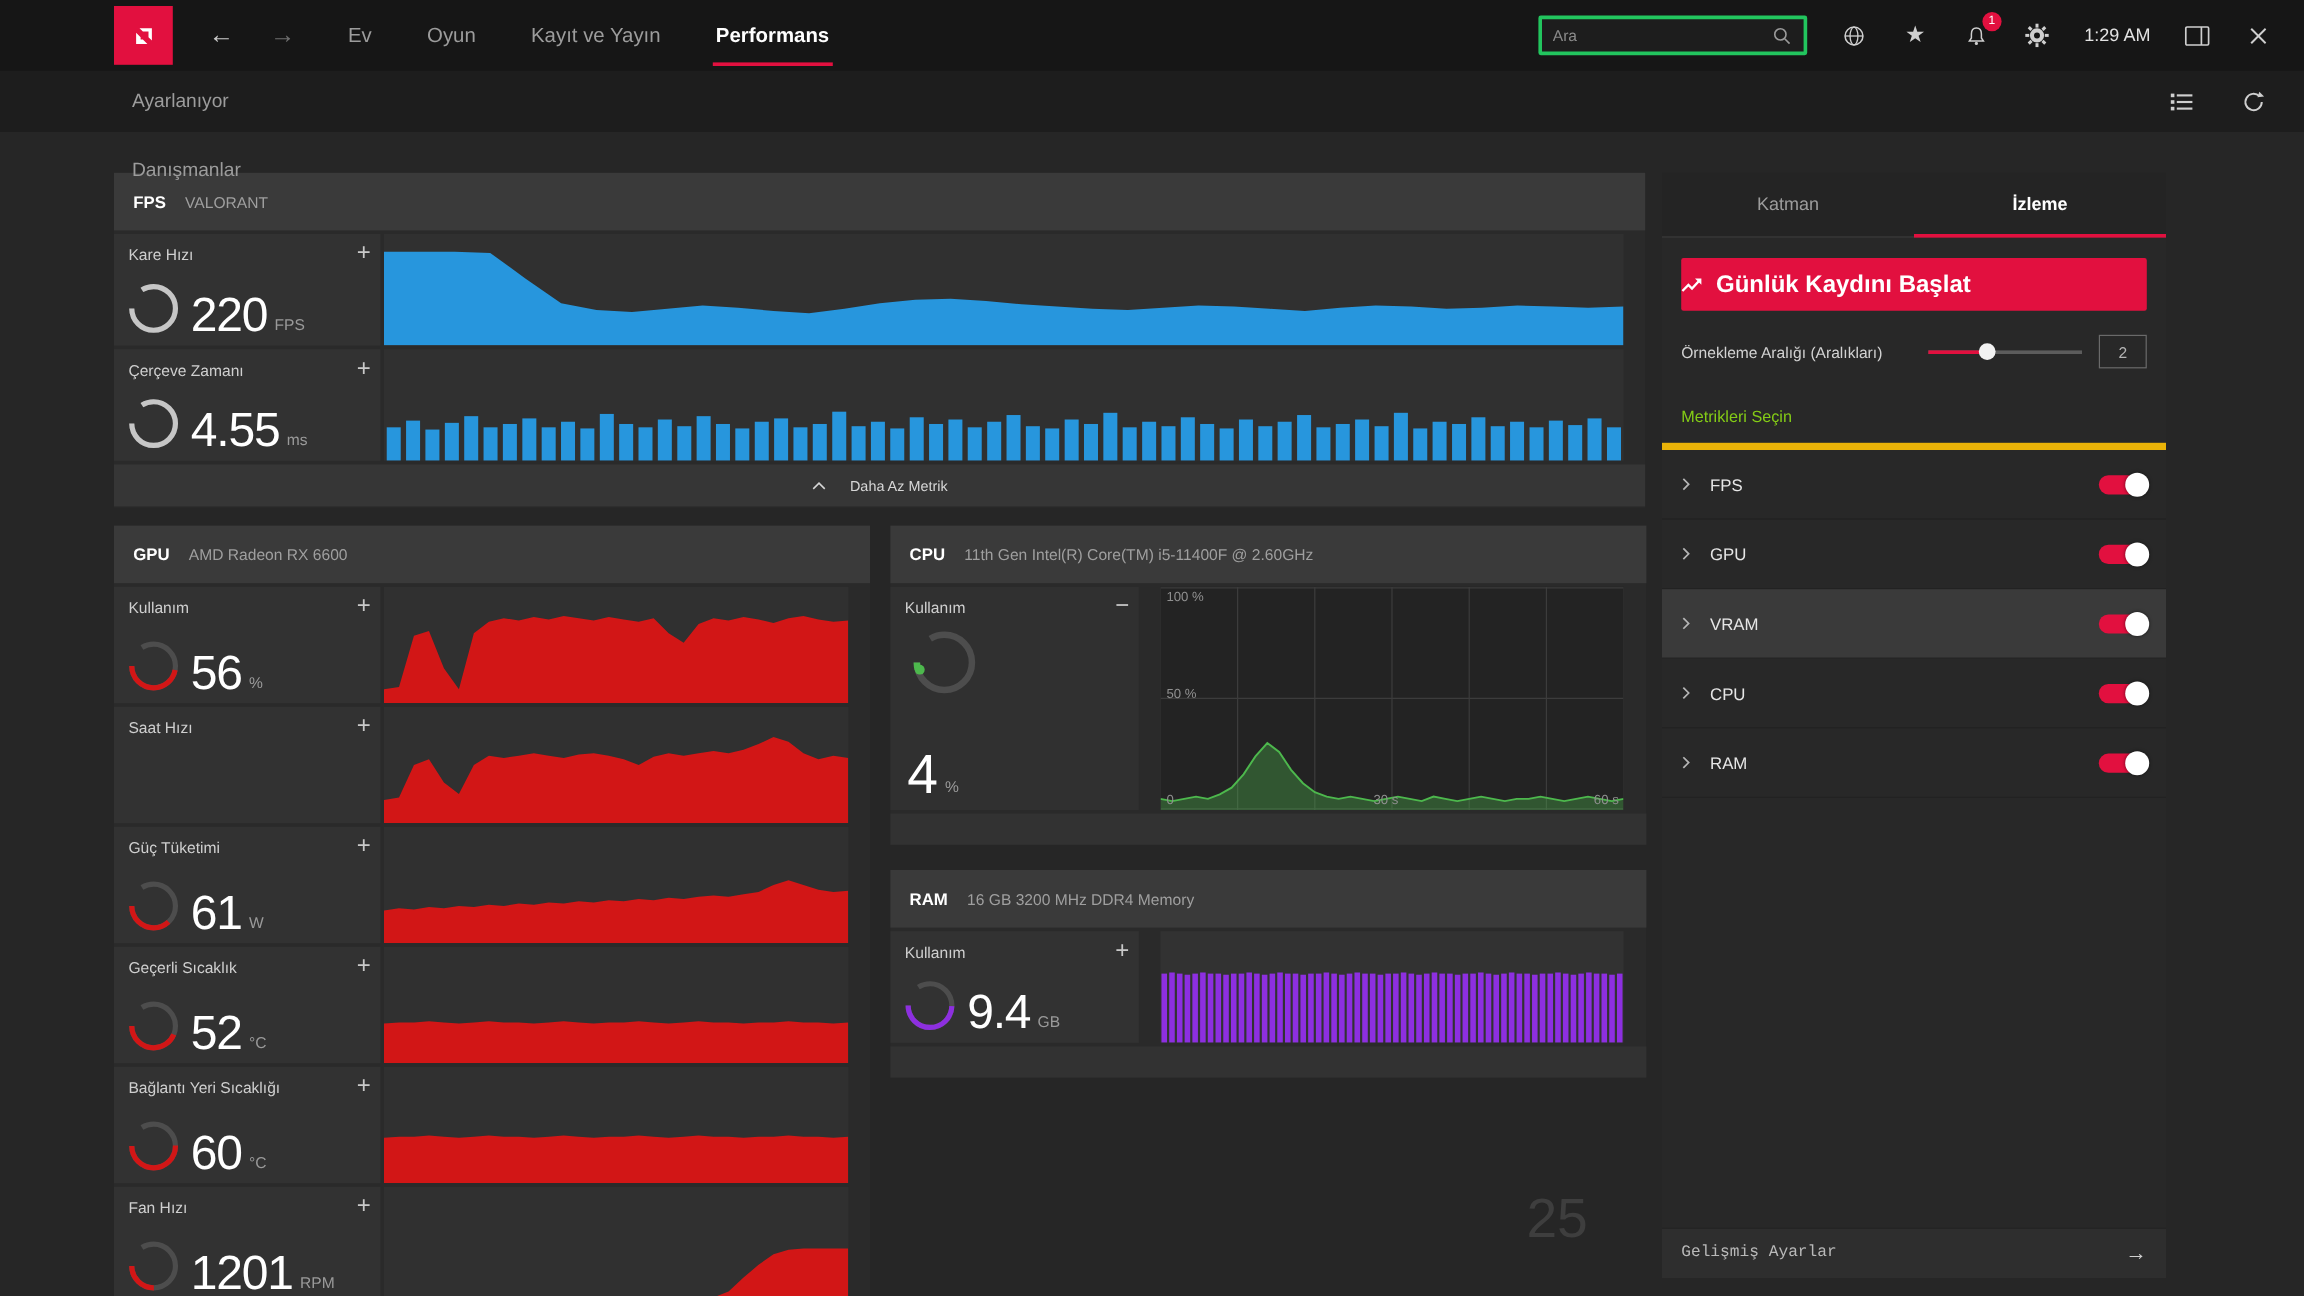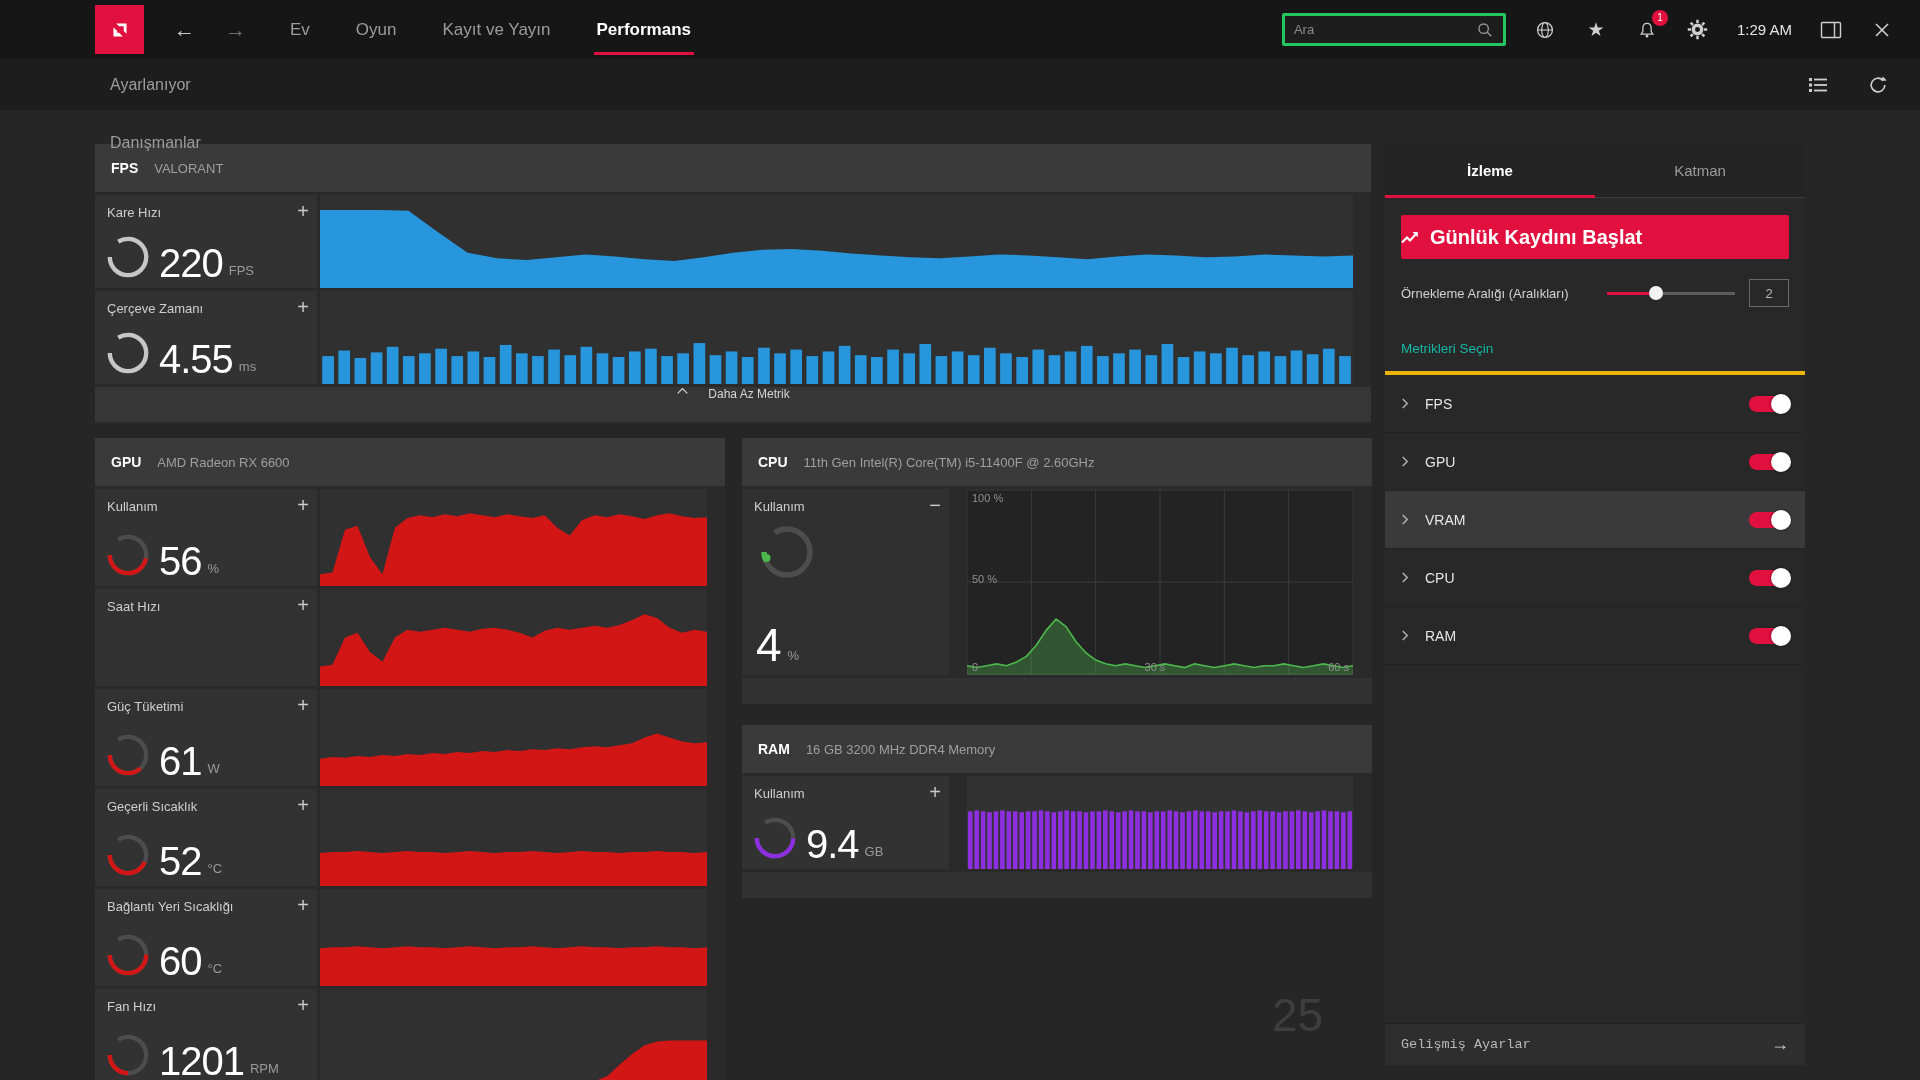--- a/index.html
+++ b/index.html
@@ -62,21 +62,21 @@
     background:none; border:none; cursor:pointer; font-family:inherit; line-height:1.4; }
   .tile-bottom { position:absolute; left:10px; right:4px; bottom:8px; display:flex; align-items:flex-end; }
   .gauge { width:46px; height:46px; flex-shrink:0; }
   .gauge svg { transform:scaleX(-1); display:block; }
   .gauge-lg { width:58px; height:58px; }
   .tile-value { font-size:40px; color:#fff; margin-left:8px; line-height:0.85; letter-spacing:-1px; }
   .tile-unit { font-size:13px; color:#9a9a9a; margin-left:6px; margin-bottom:2px; }
   .chart { flex:1; background:#303030; position:relative; overflow:hidden; }
 
   .fps-panel { left:95px; top:34px; width:1276px; height:279px; }
-  .panel-footer { margin-top:3px; height:35px; background:#363636; display:flex; 
+  .panel-footer { margin-top:3px; height:35px; background:#363636; display:flex; align-items:center;
     justify-content:center; gap:19px; color:#d6d6d6; font-size:12px; cursor:pointer; }
 
   .gpu-panel { left:95px; top:328px; width:630px; height:649px; }
 
   .cpu-panel { left:742px; top:328px; width:630px; height:266px; }
   .cpu-body { display:flex; margin-top:3px; height:186px; }
   .cpu-tile { width:207px; background:#303030; position:relative; flex-shrink:0; }
   .cpu-gauge { position:absolute; top:34px; left:16px; }
   .cpu-value-row { position:absolute; left:14px; bottom:10px; display:flex; align-items:flex-end; }
   .cpu-value { font-size:46px; color:#fff; line-height:0.85; }
@@ -104,21 +104,21 @@
   .sampling-row { display:flex; align-items:center; padding:0 16px; height:56px; margin-top:6px; }
   .sampling-label { font-size:13px; color:#d2d2d2; flex:1; }
   .slider { width:128px; height:3px; background:#5c5c5c; position:relative; margin-right:14px;
     cursor:pointer; }
   .slider-fill { position:absolute; left:0; top:0; bottom:0; width:38%; background:#e2103f; }
   .slider-knob { position:absolute; left:38%; top:50%; transform:translate(-50%,-50%); width:14px;
     height:14px; border-radius:50%; background:#f2f2f2; }
   .sampling-box { width:40px; height:28px; border:1px solid #6a6a6a; color:#b5b5b5; font-size:13px;
     display:flex; align-items:center; justify-content:center; }
   .metrics-header { height:50px; display:flex; align-items:center; padding:0 16px; font-size:13.5px;
-    color:#14b8a6; border-bottom:4px solid #eab308; margin-top:4px; }
+    color:#84cc16; border-bottom:6px solid #eab308; margin-top:4px; }
   .metric-toggle-row { height:58px; display:flex; align-items:center; padding:0 16px;
     border-bottom:1px solid #222; cursor:pointer; }
   .metric-toggle-row.highlight { background:#3a3a3a; }
   .chev { margin-right:16px; display:flex; align-items:center; }
   .toggle-label { font-size:14px; color:#e6e6e6; flex:1; }
   .toggle { width:40px; height:16px; background:#e2103f; border-radius:8px; position:relative;
     cursor:pointer; flex-shrink:0; }
   .toggle .knob { position:absolute; right:-2px; top:-2px; width:20px; height:20px; border-radius:50%;
     background:#fff; box-shadow:0 0 3px rgba(0,0,0,.6); }
   .advanced-row { position:absolute; left:0; right:0; bottom:0; height:42px; background:#2e2e2e;
@@ -611,22 +611,22 @@
           </svg>
         </div>
     </div>
     <div class="panel-strip"></div>
   </section>
 
   <div class="watermark">25</div>
 
   <aside class="sidebar">
     <div class="side-tabs">
+      <span class="side-tab">Katman</span>
       <span class="side-tab active">İzleme</span>
-      <span class="side-tab">Katman</span>
     </div>
     <button class="log-btn">
       <svg width="18" height="14" viewBox="0 0 18 14">
         <polyline points="1,12.5 6,7.5 9,10.5 15,4" fill="none" stroke="#fff" stroke-width="2"></polyline>
         <polygon points="11.5,2 16.8,2 16.8,7.3" fill="#fff"></polygon>
       </svg>
       <span>Günlük Kaydını Başlat</span>
     </button>
     <div class="sampling-row">
       <span class="sampling-label">Örnekleme Aralığı (Aralıkları)</span>

